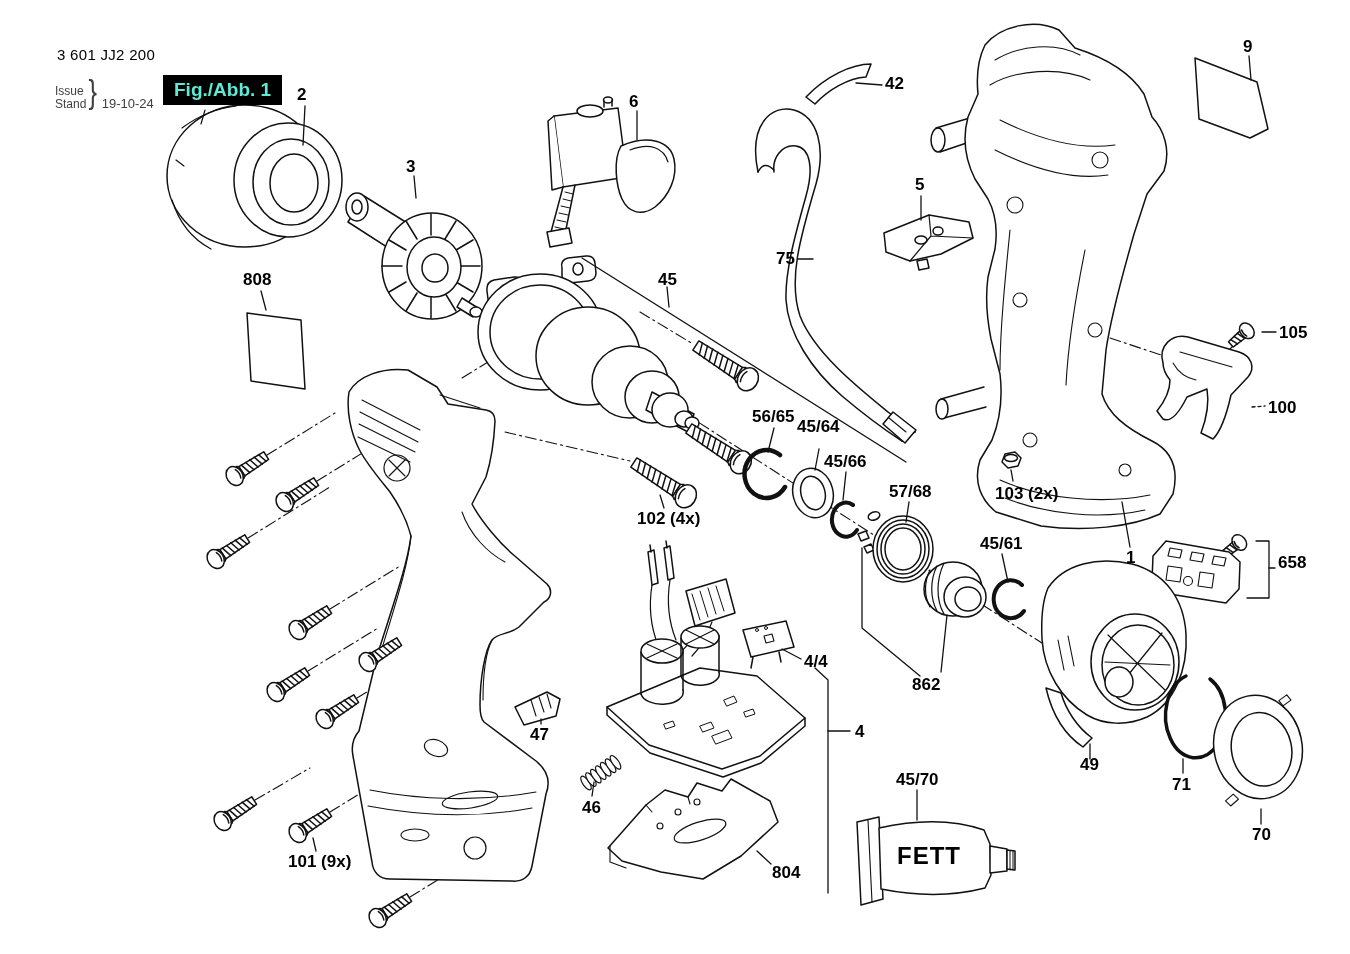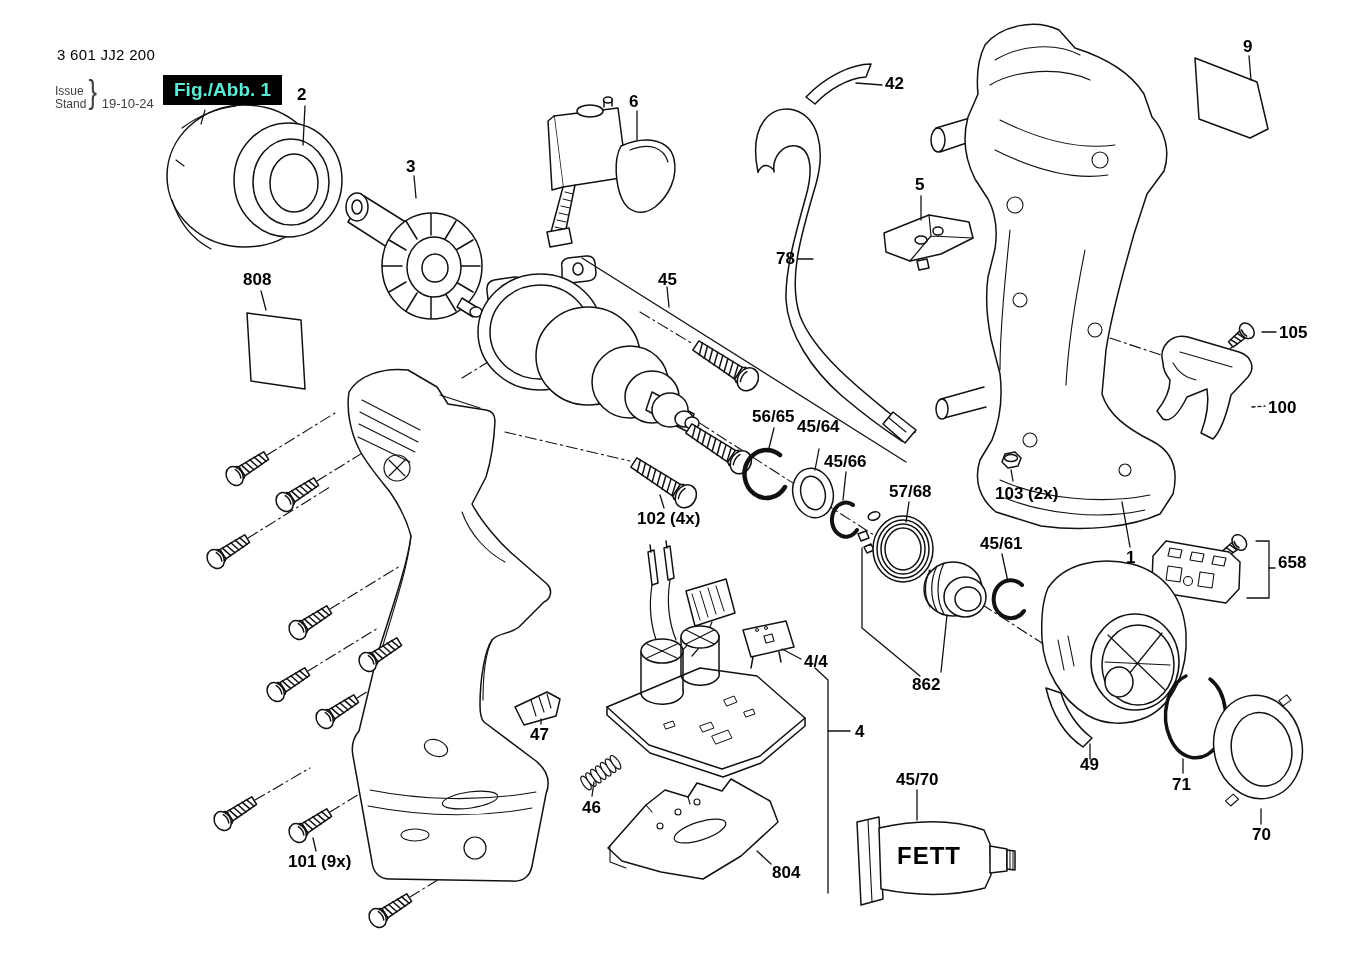--- a/index.html
+++ b/index.html
@@ -448,21 +448,21 @@
 </div>
 <div id="figbox">Fig./Abb. 1</div>
 
 <div class="co" style="left:297px;top:86px">2</div>
 <div class="co" style="left:406px;top:158px">3</div>
 <div class="co" style="left:243px;top:271px">808</div>
 <div class="co" style="left:629px;top:93px">6</div>
 <div class="co" style="left:885px;top:75px">42</div>
 <div class="co" style="left:1243px;top:38px">9</div>
 <div class="co" style="left:915px;top:176px">5</div>
-<div class="co" style="left:776px;top:250px">78</div>
+<div class="co" style="left:776px;top:250px">75</div>
 <div class="co" style="left:658px;top:271px">45</div>
 <div class="co" style="left:752px;top:408px">56/65</div>
 <div class="co" style="left:797px;top:418px">45/64</div>
 <div class="co" style="left:824px;top:453px">45/66</div>
 <div class="co" style="left:889px;top:483px">57/68</div>
 <div class="co" style="left:980px;top:535px">45/61</div>
 <div class="co" style="left:637px;top:510px">102 (4x)</div>
 <div class="co" style="left:995px;top:485px">103 (2x)</div>
 <div class="co" style="left:1126px;top:549px">1</div>
 <div class="co" style="left:1279px;top:324px">105</div>

